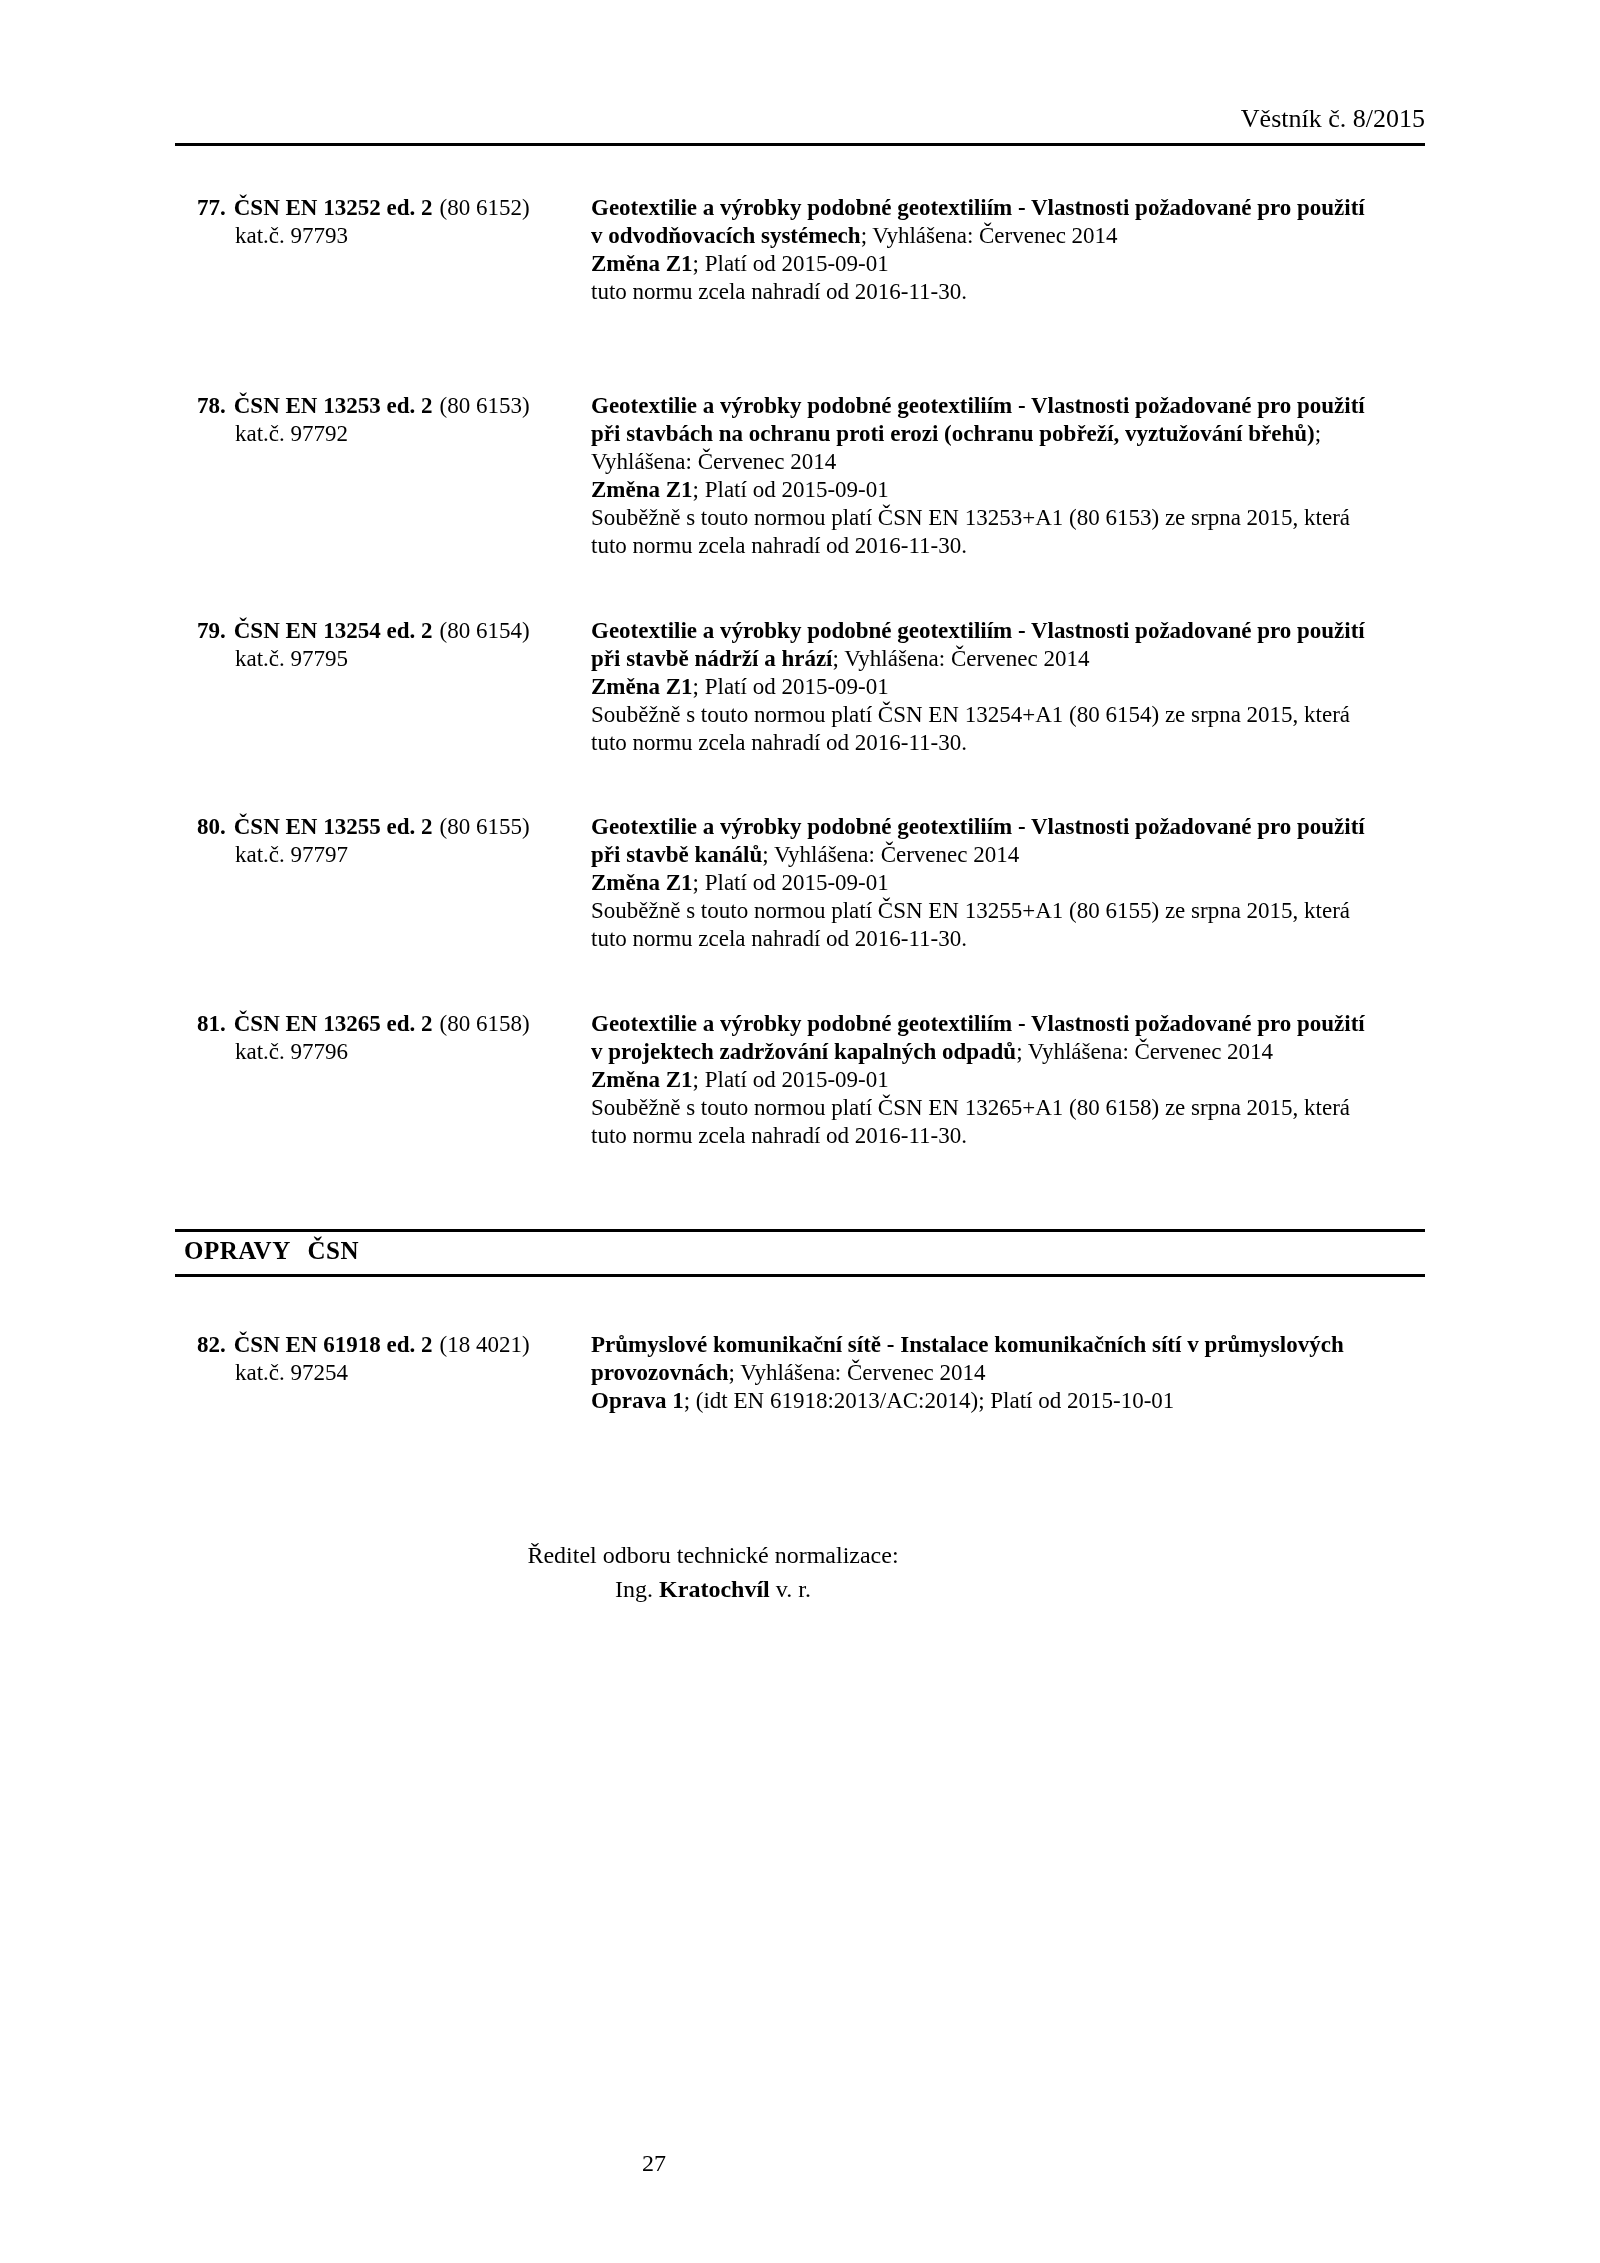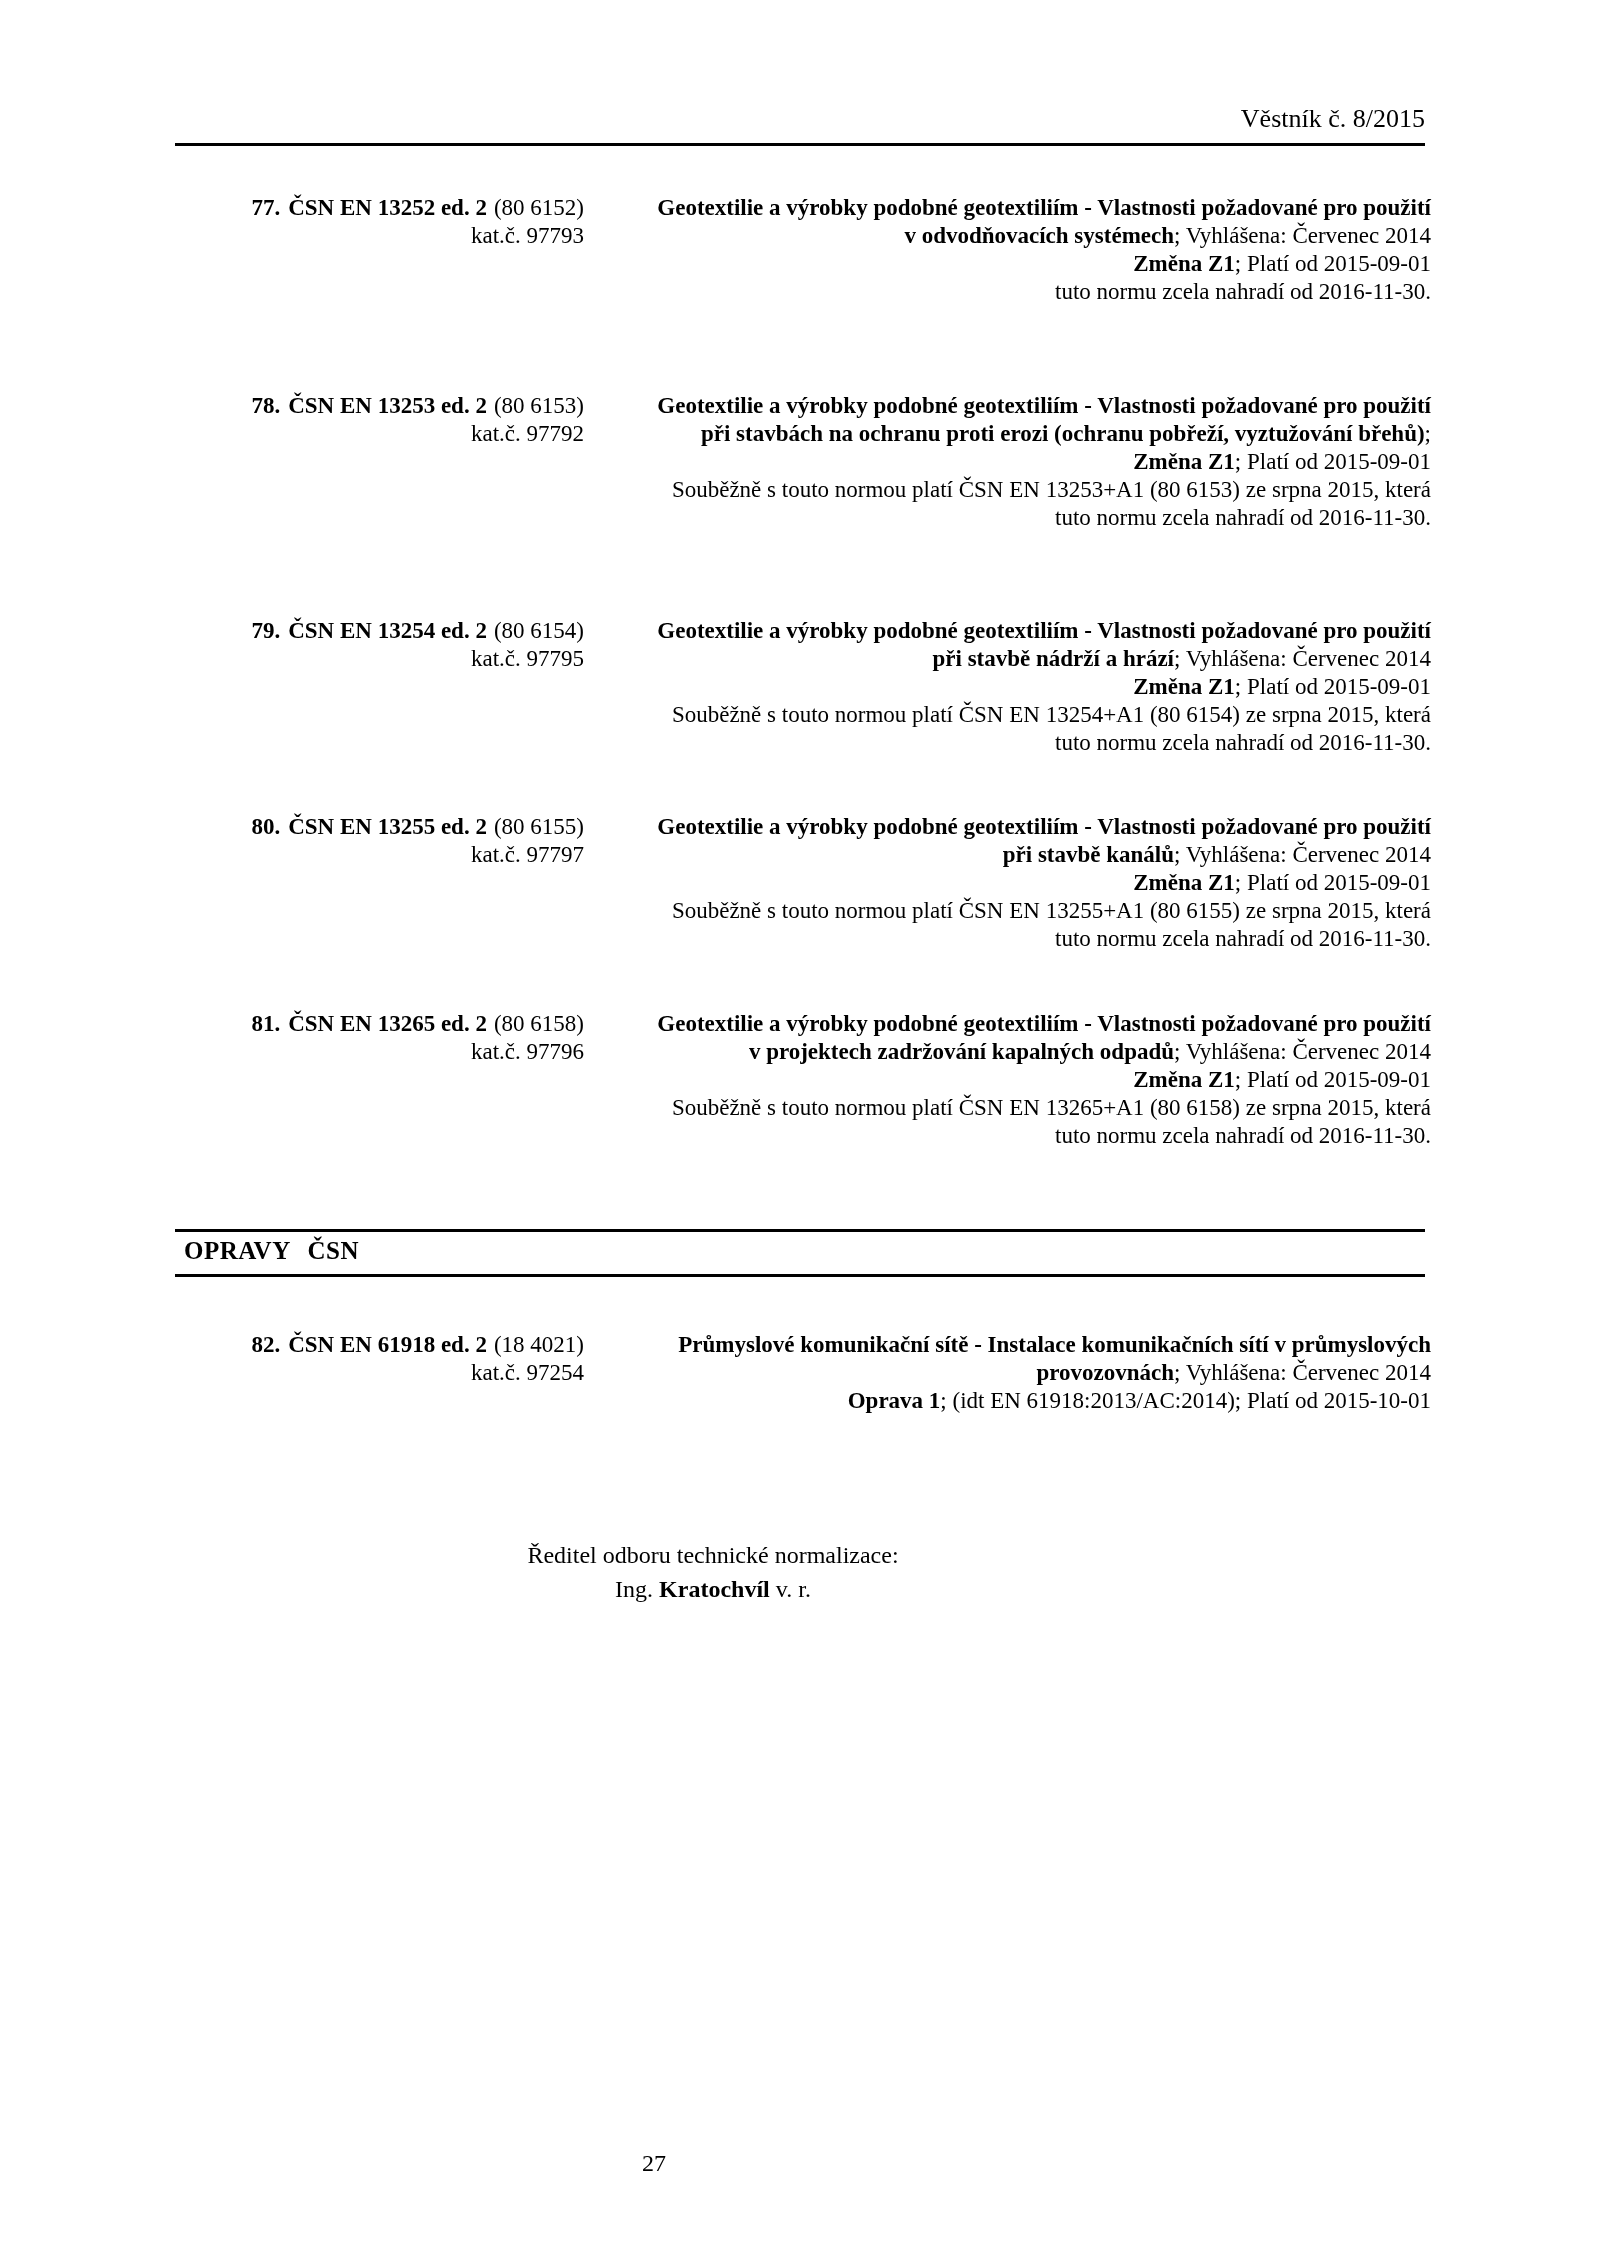--- a/index.html
+++ b/index.html
@@ -40,25 +40,24 @@
     top: 1236px;
     font-weight: bold;
     font-size: 25px;
     line-height: 30px;
     letter-spacing: 0.5px;
     word-spacing: 11px;
     white-space: nowrap;
   }
   .entry {
     position: absolute;
-    left: 181px;
+    left: 188px;
     width: 1250px;
     display: flex;
     align-items: flex-start;
-    text-align: right;
   }
   .entry-left {
     width: 403px;
     box-sizing: border-box;
     padding-left: 9px;
     flex: 0 0 403px;
   }
   .entry-head { white-space: nowrap; }
   .entry-head .num { font-weight: bold; margin-right: 8px; }
   .entry-head .desig { font-weight: bold; margin-right: 7px; }
@@ -107,20 +106,21 @@
   </div>
 
   <div class="entry" style="top:392px">
     <div class="entry-left">
       <div class="entry-head"><span class="num">78.</span><span class="desig">ČSN EN 13253 ed. 2</span><span class="code">(80 6153)</span></div>
       <div class="kat">kat.č. 97792</div>
     </div>
     <div class="entry-right">
       <div class="line"><b>Geotextilie a výrobky podobné geotextiliím - Vlastnosti požadované pro použití</b><span></span></div>
       <div class="line"><b>při stavbách na ochranu proti erozi (ochranu pobřeží, vyztužování břehů)</b><span>;</span></div>
+      <div class="line"><b></b><span>Vyhlášena: Červenec 2014</span></div>
       <div class="line"><b>Změna Z1</b><span>; Platí od 2015-09-01</span></div>
       <div class="line"><b></b><span>Souběžně s touto normou platí ČSN EN 13253+A1 (80 6153) ze srpna 2015, která</span></div>
       <div class="line"><b></b><span>tuto normu zcela nahradí od 2016-11-30.</span></div>
     </div>
   </div>
 
   <div class="entry" style="top:617px">
     <div class="entry-left">
       <div class="entry-head"><span class="num">79.</span><span class="desig">ČSN EN 13254 ed. 2</span><span class="code">(80 6154)</span></div>
       <div class="kat">kat.č. 97795</div>

